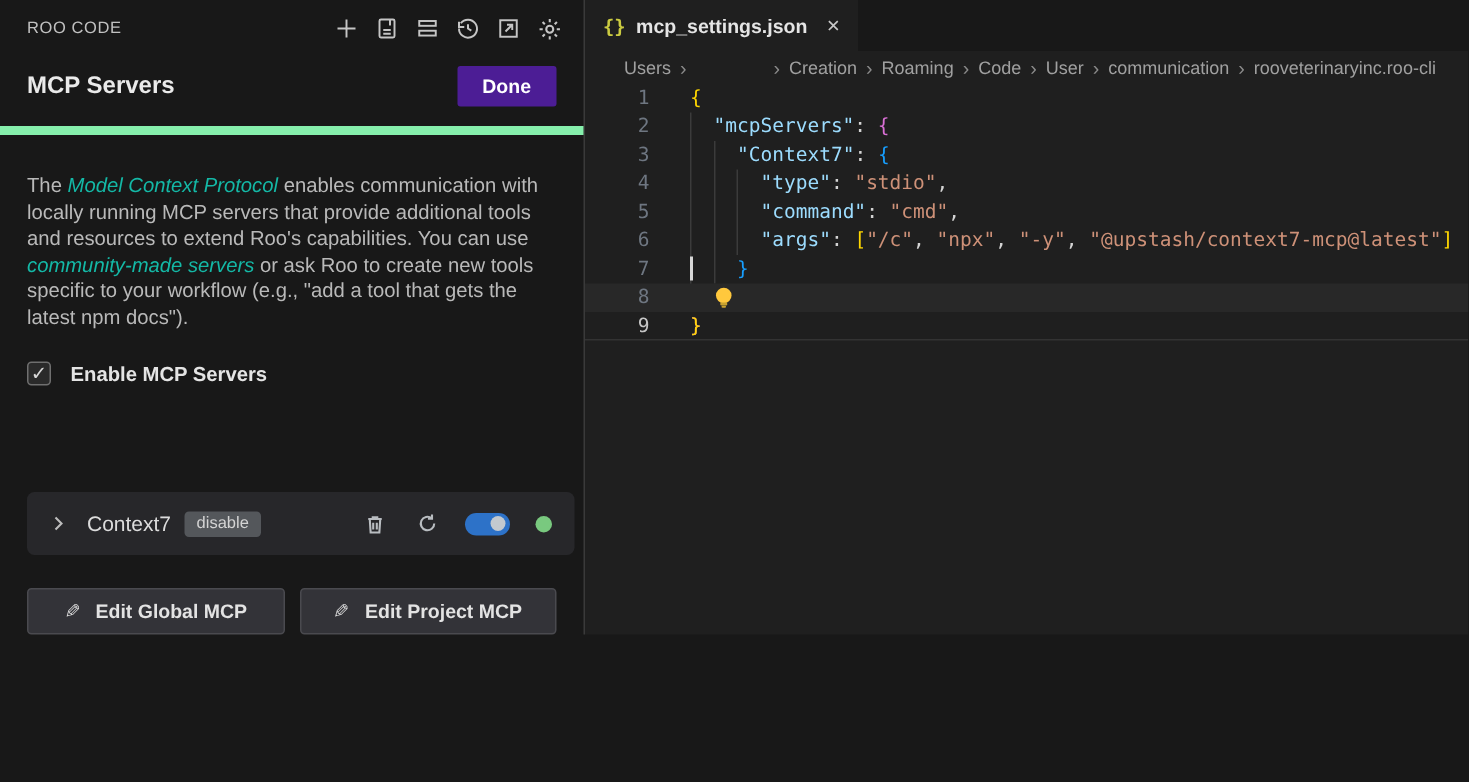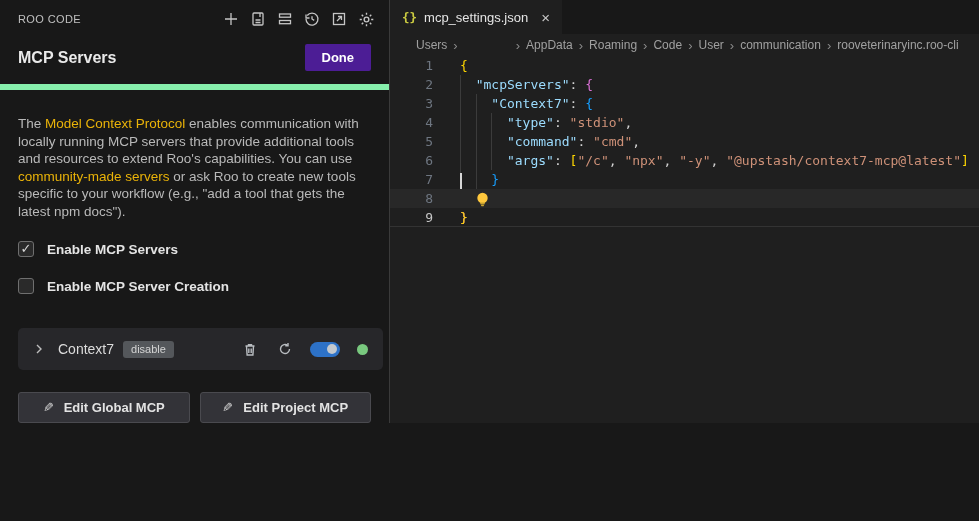--- a/index.html
+++ b/index.html
@@ -18,21 +18,21 @@
     color:#c5c5c5; cursor:pointer; }
   .hicon svg { stroke:#c5c5c5; fill:none; stroke-width:1.3; }
   .title-row { display:flex; justify-content:space-between; align-items:center;
     padding:16px 18px 13px 18px; border-bottom:6px solid #86efac; }
   .page-title { color:#eaeaea; font-size:16px; font-weight:bold; }
   .done-btn { background:#4c1d95; color:#ffffff; border:none; border-radius:2px;
     font-size:13px; font-weight:bold; padding:6px 17px; cursor:pointer;
     font-family:"Liberation Sans", sans-serif; }
   .panel-body { padding:13px 18px 0 18px; flex:1; }
   .intro { color:#b9b9b9; font-size:13.5px; line-height:17.5px; margin-top:12px; }
-  .intro a { color:#eab308; text-decoration:none; cursor:pointer; }
+  .intro a { color:#14b8a6; text-decoration:none; cursor:pointer;font-style:italic; }
   .check-row { display:flex; align-items:center; gap:13px; margin-top:21px; }
   .checkbox { width:16px; height:16px; border:1px solid #6f6f6f; border-radius:3px;
     background:#2a2a2a; color:#d8d8d8; font-size:13px; line-height:14px; text-align:center;
     cursor:pointer; flex:none; }
   .checkbox.unchecked { color:transparent; }
   .check-label { color:#e4e4e4; font-size:13.5px; font-weight:bold; }
   .check-desc { color:#8f8f8f; font-size:13px; line-height:17.5px; margin-top:8px; }
   .desc2 { margin-top:9px; }
 
   .server-card { margin:17px 6px 0 18px; background:#27272a; border-radius:5px;
@@ -58,21 +58,21 @@
     justify-content:center; gap:10px; cursor:pointer; font-family:"Liberation Sans", sans-serif; }
   .pencil { font-size:13px; color:#d9d9d9; font-weight:normal; transform:scaleX(-1); display:inline-block; }
 
   
   .editor-pane { flex:1; display:flex; flex-direction:column; background:#1f1f1f; min-width:0; }
   .tab-bar { height:34px; background:#181818; display:flex; align-items:stretch; }
   .tab { background:#1f1f1f; display:flex; align-items:center; gap:7px; padding:0 12px;
     cursor:pointer; }
   .json-icon { color:#cbcb41; font-weight:bold; font-size:12.5px;
     font-family:"DejaVu Sans Mono", monospace; }
-  .tab-name { color:#e5e5e5; font-size:13px; }
+  .tab-name { color:#e5e5e5; font-size:13px;font-weight:bold; }
   .tab-close { color:#c8c8c8; font-size:15px; margin-left:6px; cursor:pointer; line-height:1; }
   .breadcrumbs { height:22px; display:flex; align-items:center; padding-left:26px;
     color:#a0a0a0; font-size:12px; white-space:nowrap; overflow:hidden; }
   .crumb { cursor:pointer; }
   .crumb-blank { display:inline-block; width:46px; }
   .crumb-sep { margin:0 6px; color:#8a8a8a; font-size:13px; }
 
   .code-area { flex:1; position:relative; font-family:"DejaVu Sans Mono","Liberation Mono",monospace;
     font-size:13px; }
   .code-line { height:19px; display:flex; align-items:center; position:relative; }
@@ -147,24 +147,20 @@
     <div class="panel-body">
       <div class="intro">
         <span>The </span><a>Model Context Protocol</a><span> enables communication with locally running MCP servers that provide additional tools and resources to extend Roo's capabilities. You can use </span><a>community-made servers</a><span> or ask Roo to create new tools specific to your workflow (e.g., "add a tool that gets the latest npm docs").</span>
       </div>
 
       <div class="check-row">
         <span class="checkbox" id="cb-servers">✓</span>
         <span class="check-label">Enable MCP Servers</span>
       </div>
 
-      <div class="check-row">
-        <span class="checkbox unchecked" id="cb-creation"></span>
-        <span class="check-label">Enable MCP Server Creation</span>
-      </div>
     </div>
 
     <div class="server-card">
       <span class="chev">
         <svg width="12" height="12" viewBox="0 0 12 12">
             <path d="M4 2l4 4-4 4" stroke="#bdbdbd" stroke-width="1.4" fill="none"></path>
           </svg>
       </span>
       <span class="server-name">Context7</span>
       <span class="scope-badge">disable</span>
@@ -206,21 +202,21 @@
         <span class="tab-name">mcp_settings.json</span>
         <span class="tab-close">×</span>
       </div>
     </div>
 
     <div class="breadcrumbs">
       <span class="crumb">Users</span>
       <span class="crumb-sep">›</span>
       <span class="crumb crumb-blank"></span>
       <span class="crumb-sep">›</span>
-      <span class="crumb">AppData</span>
+      <span class="crumb">Creation</span>
       <span class="crumb-sep">›</span>
       <span class="crumb">Roaming</span>
       <span class="crumb-sep">›</span>
       <span class="crumb">Code</span>
       <span class="crumb-sep">›</span>
       <span class="crumb">User</span>
       <span class="crumb-sep">›</span>
       <span class="crumb">communication</span>
       <span class="crumb-sep">›</span>
       <span class="crumb">rooveterinaryinc.roo-cli</span>

